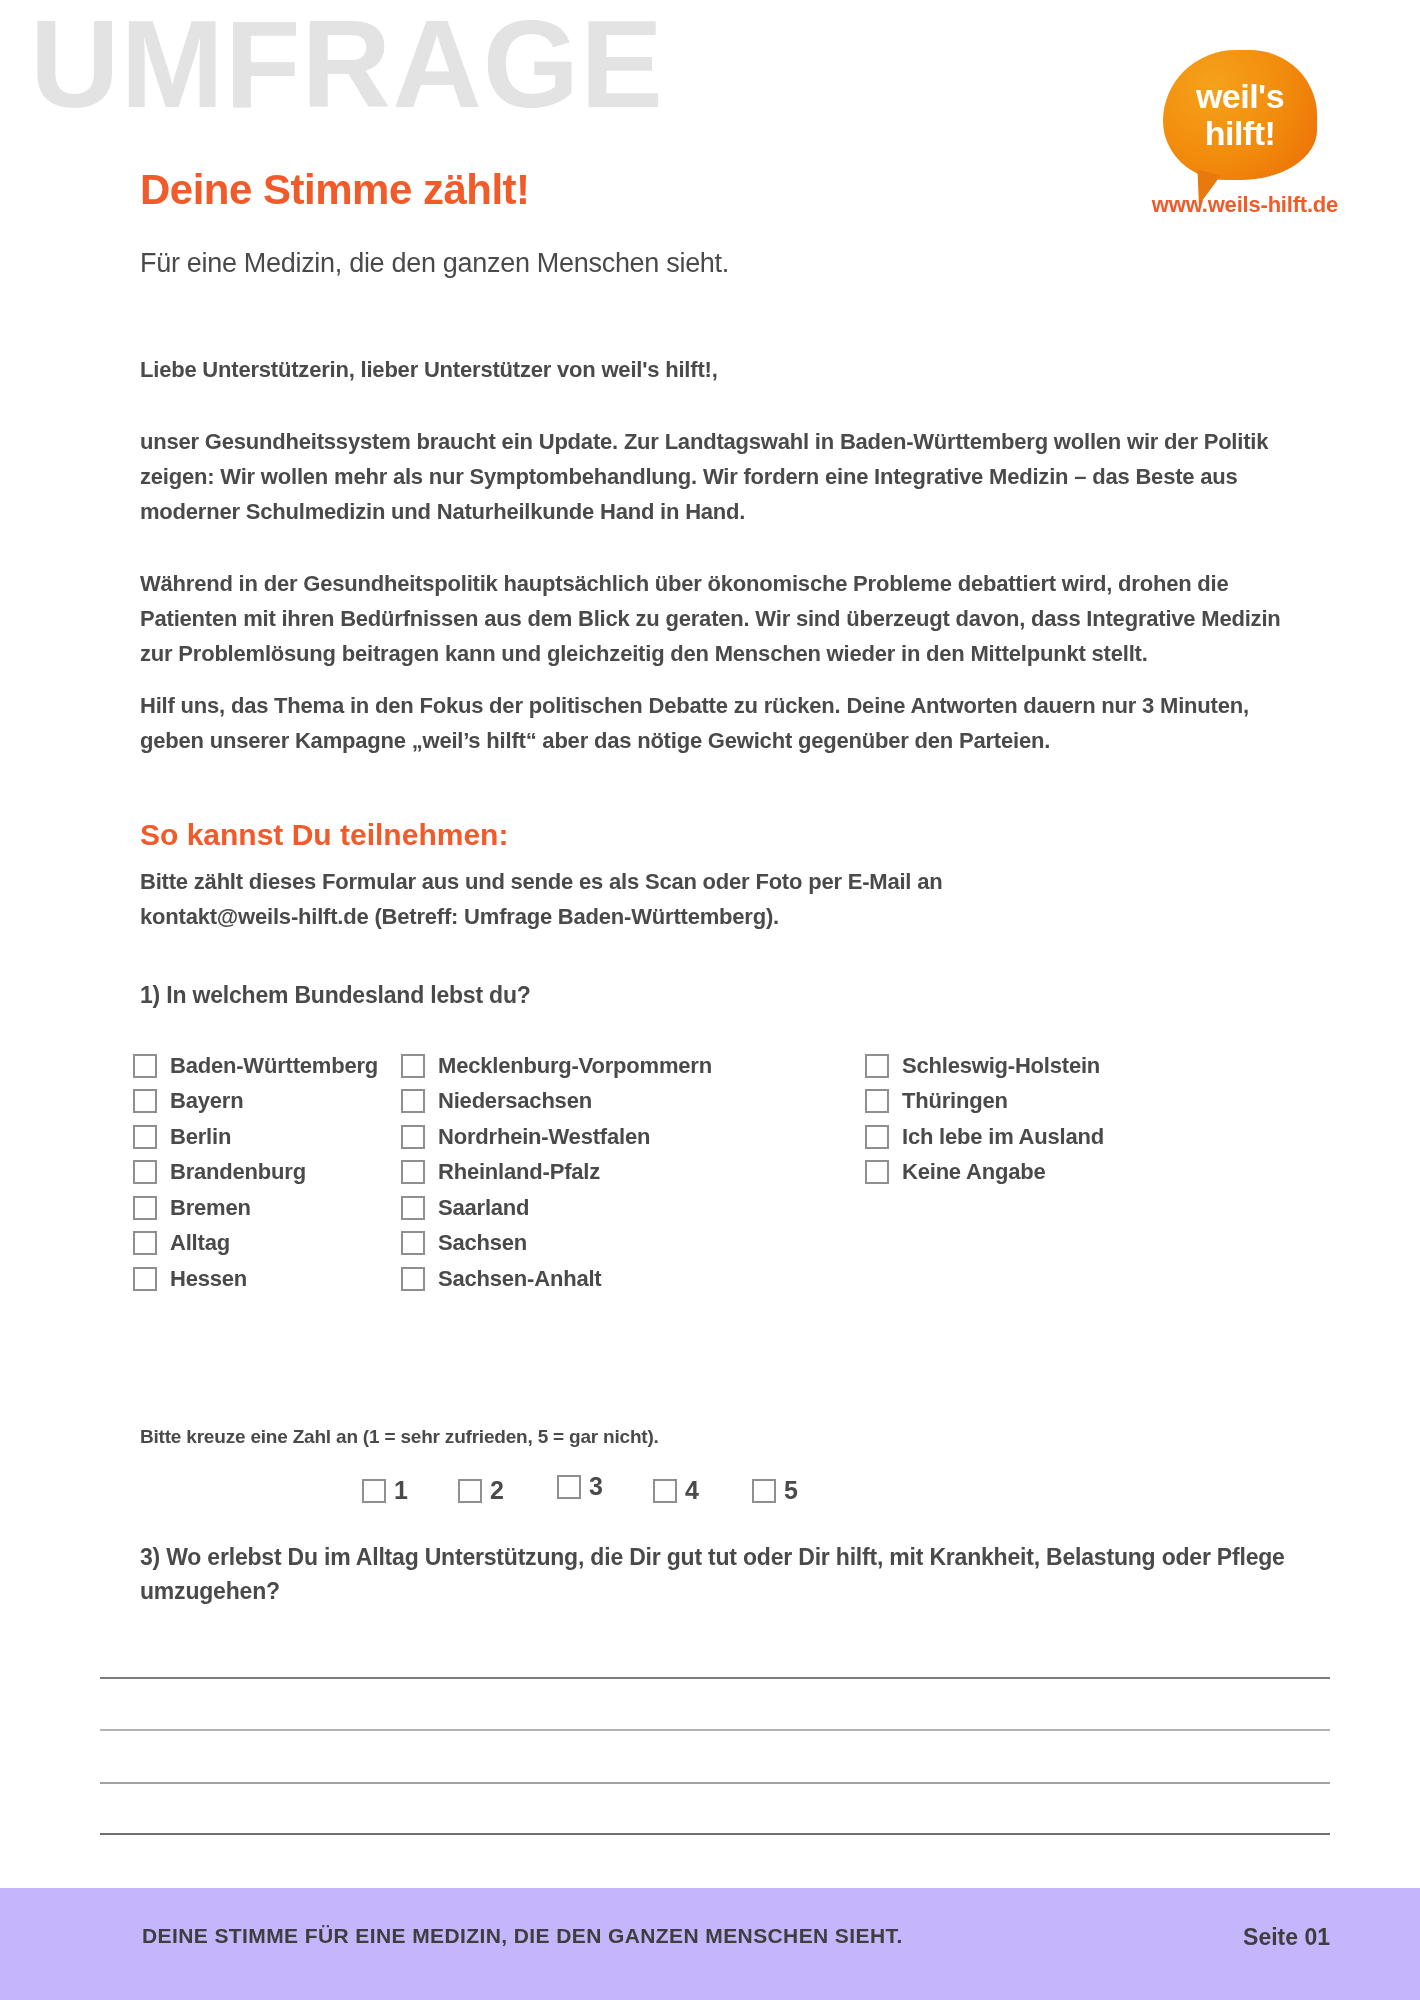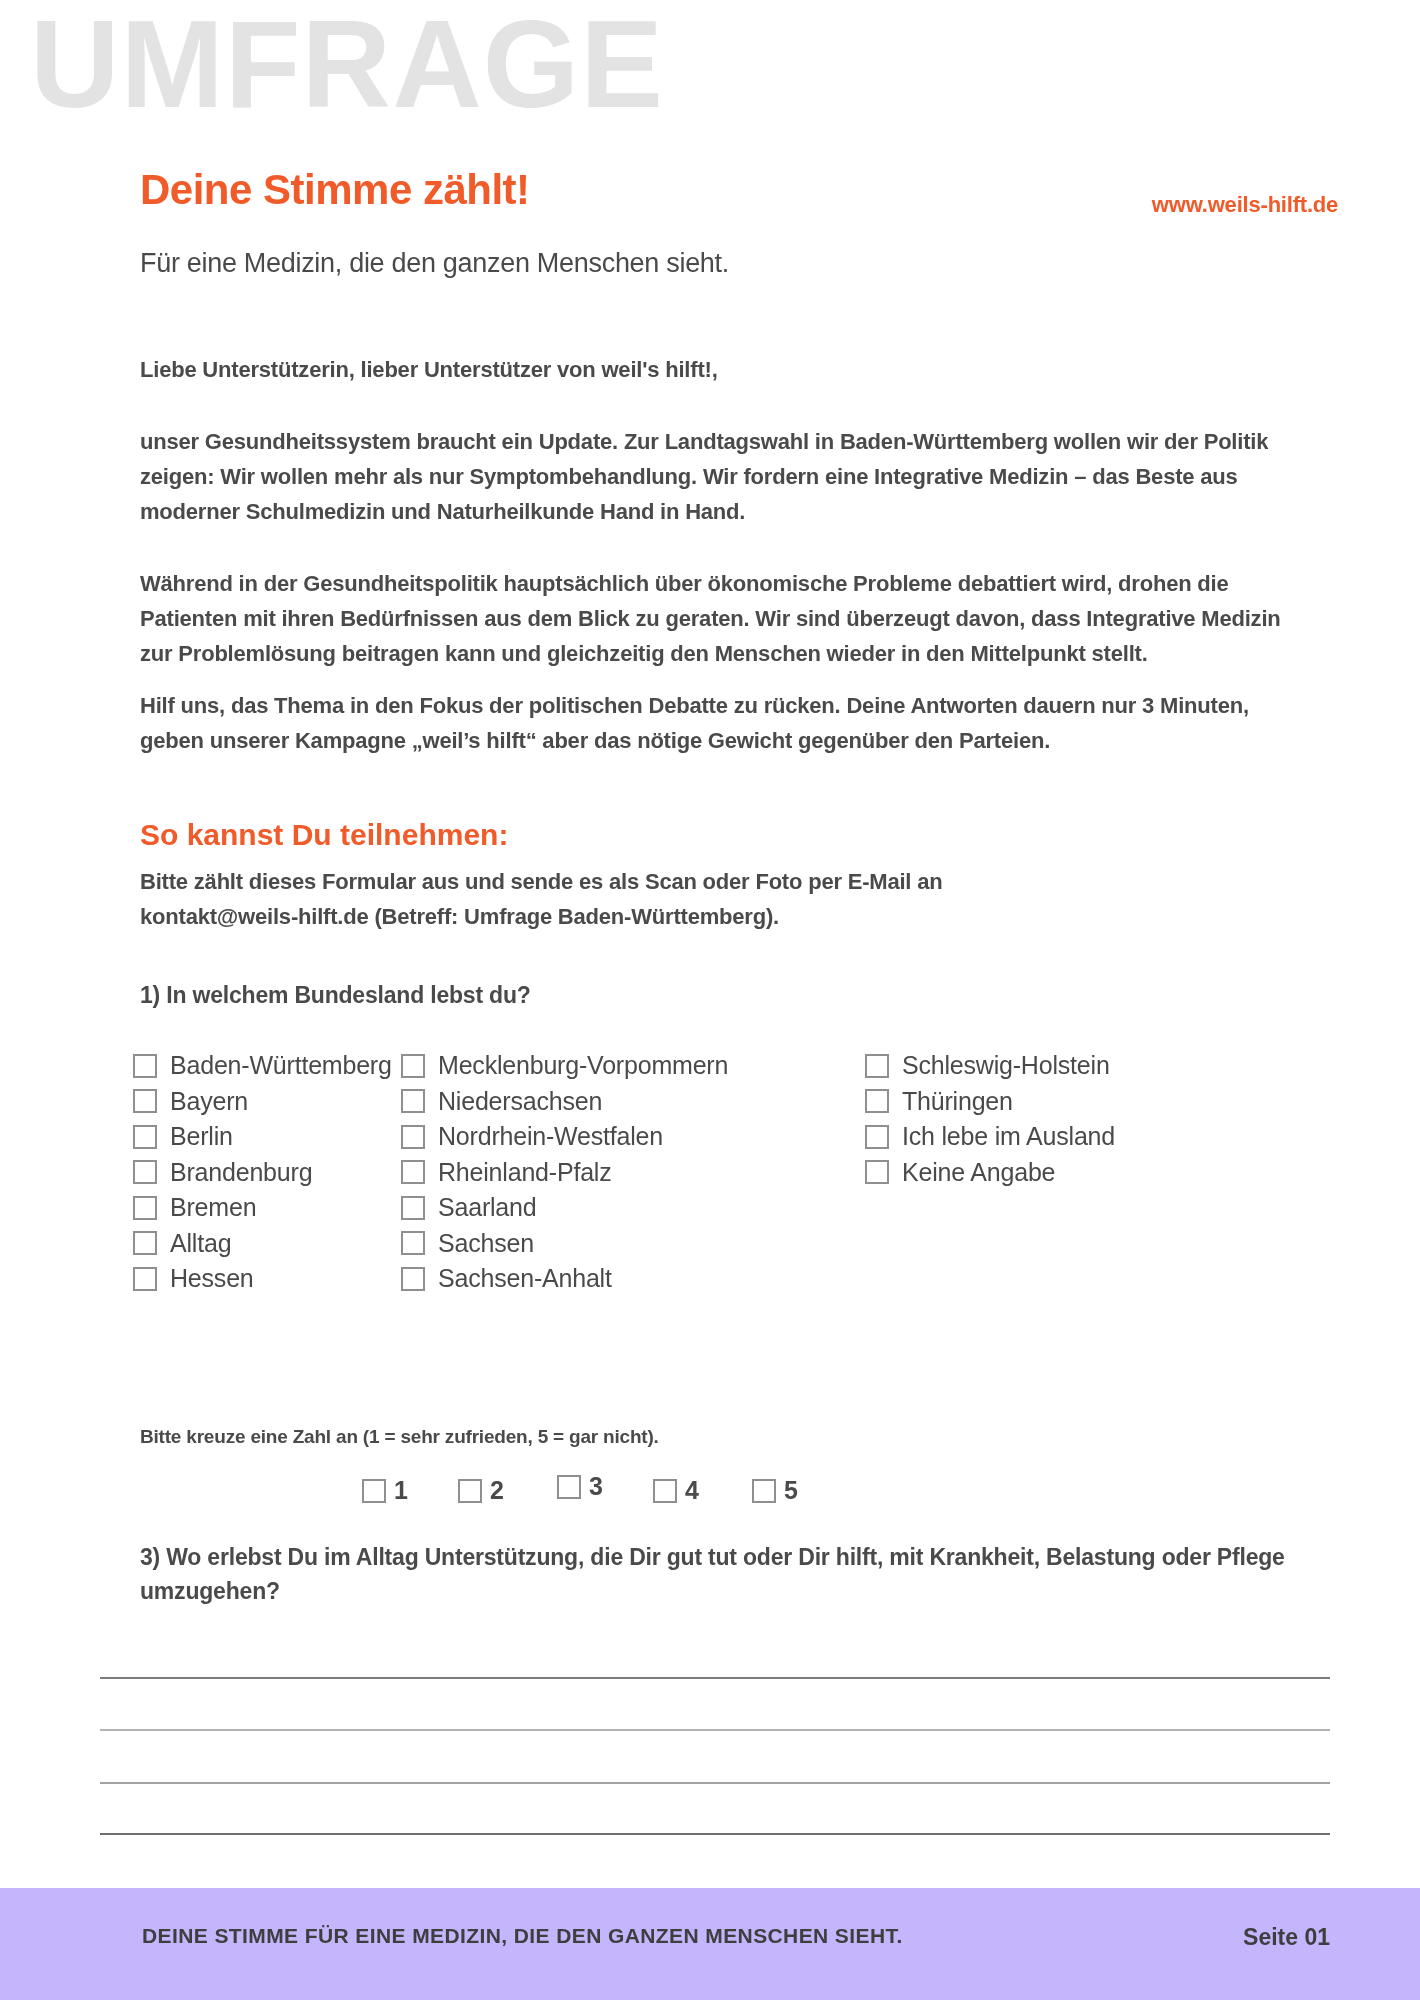--- a/index.html
+++ b/index.html
@@ -62,21 +62,21 @@
     display:flex;align-items:center;
     height:35.5px;cursor:pointer;
   }
   .checkbox{
     width:20px;height:20px;
     border:2px solid #8f8f8f;
     background:#ffffff;
     margin-right:13px;flex:0 0 auto;
   }
   .check-label{
-    font-size:25px;font-weight:normal;color:#4a4a4a;
+    font-size:22px;font-weight:bold;color:#4a4a4a;
     letter-spacing:-0.2px;white-space:nowrap;
   }
   .rating-item{
     position:absolute;top:1476px;
     display:flex;align-items:center;
   }
   .rating-item .checkbox{margin-right:8px;}
   .rating-label{
     font-size:25px;font-weight:bold;color:#4a4a4a;
   }
@@ -129,20 +129,24 @@
     letter-spacing:-0.2px;
   }
 </style>
 </head>
 <body>
 
 <div class="page">
 
   <div class="abs watermark">UMFRAGE</div>
 
+  <div class="logo">
+    <div class="logo-text">weil's</div>
+    <div class="logo-text">hilft!</div>
+  </div>
   <div class="brand-url">www.weils-hilft.de</div>
 
   <div class="abs main-title">Deine Stimme zählt!</div>
   <div class="abs subtitle">Für eine Medizin, die den ganzen Menschen sieht.</div>
 
   <div class="abs body-text greeting">Liebe Unterstützerin, lieber Unterstützer von weil's hilft!,</div>
   <div class="abs body-text para1">unser Gesundheitssystem braucht ein Update. Zur Landtagswahl in Baden-Württemberg wollen wir der Politik zeigen: Wir wollen mehr als nur Symptombehandlung. Wir fordern eine Integrative Medizin – das Beste aus moderner Schulmedizin und Naturheilkunde Hand in Hand.</div>
   <div class="abs body-text para2">Während in der Gesundheitspolitik hauptsächlich über ökonomische Probleme debattiert wird, drohen die Patienten mit ihren Bedürfnissen aus dem Blick zu geraten. Wir sind überzeugt davon, dass Integrative Medizin zur Problemlösung beitragen kann und gleichzeitig den Menschen wieder in den Mittelpunkt stellt.</div>
   <div class="abs body-text para3">Hilf uns, das Thema in den Fokus der politischen Debatte zu rücken. Deine Antworten dauern nur 3 Minuten, geben unserer Kampagne „weil’s hilft“ aber das nötige Gewicht gegenüber den Parteien.</div>
 

